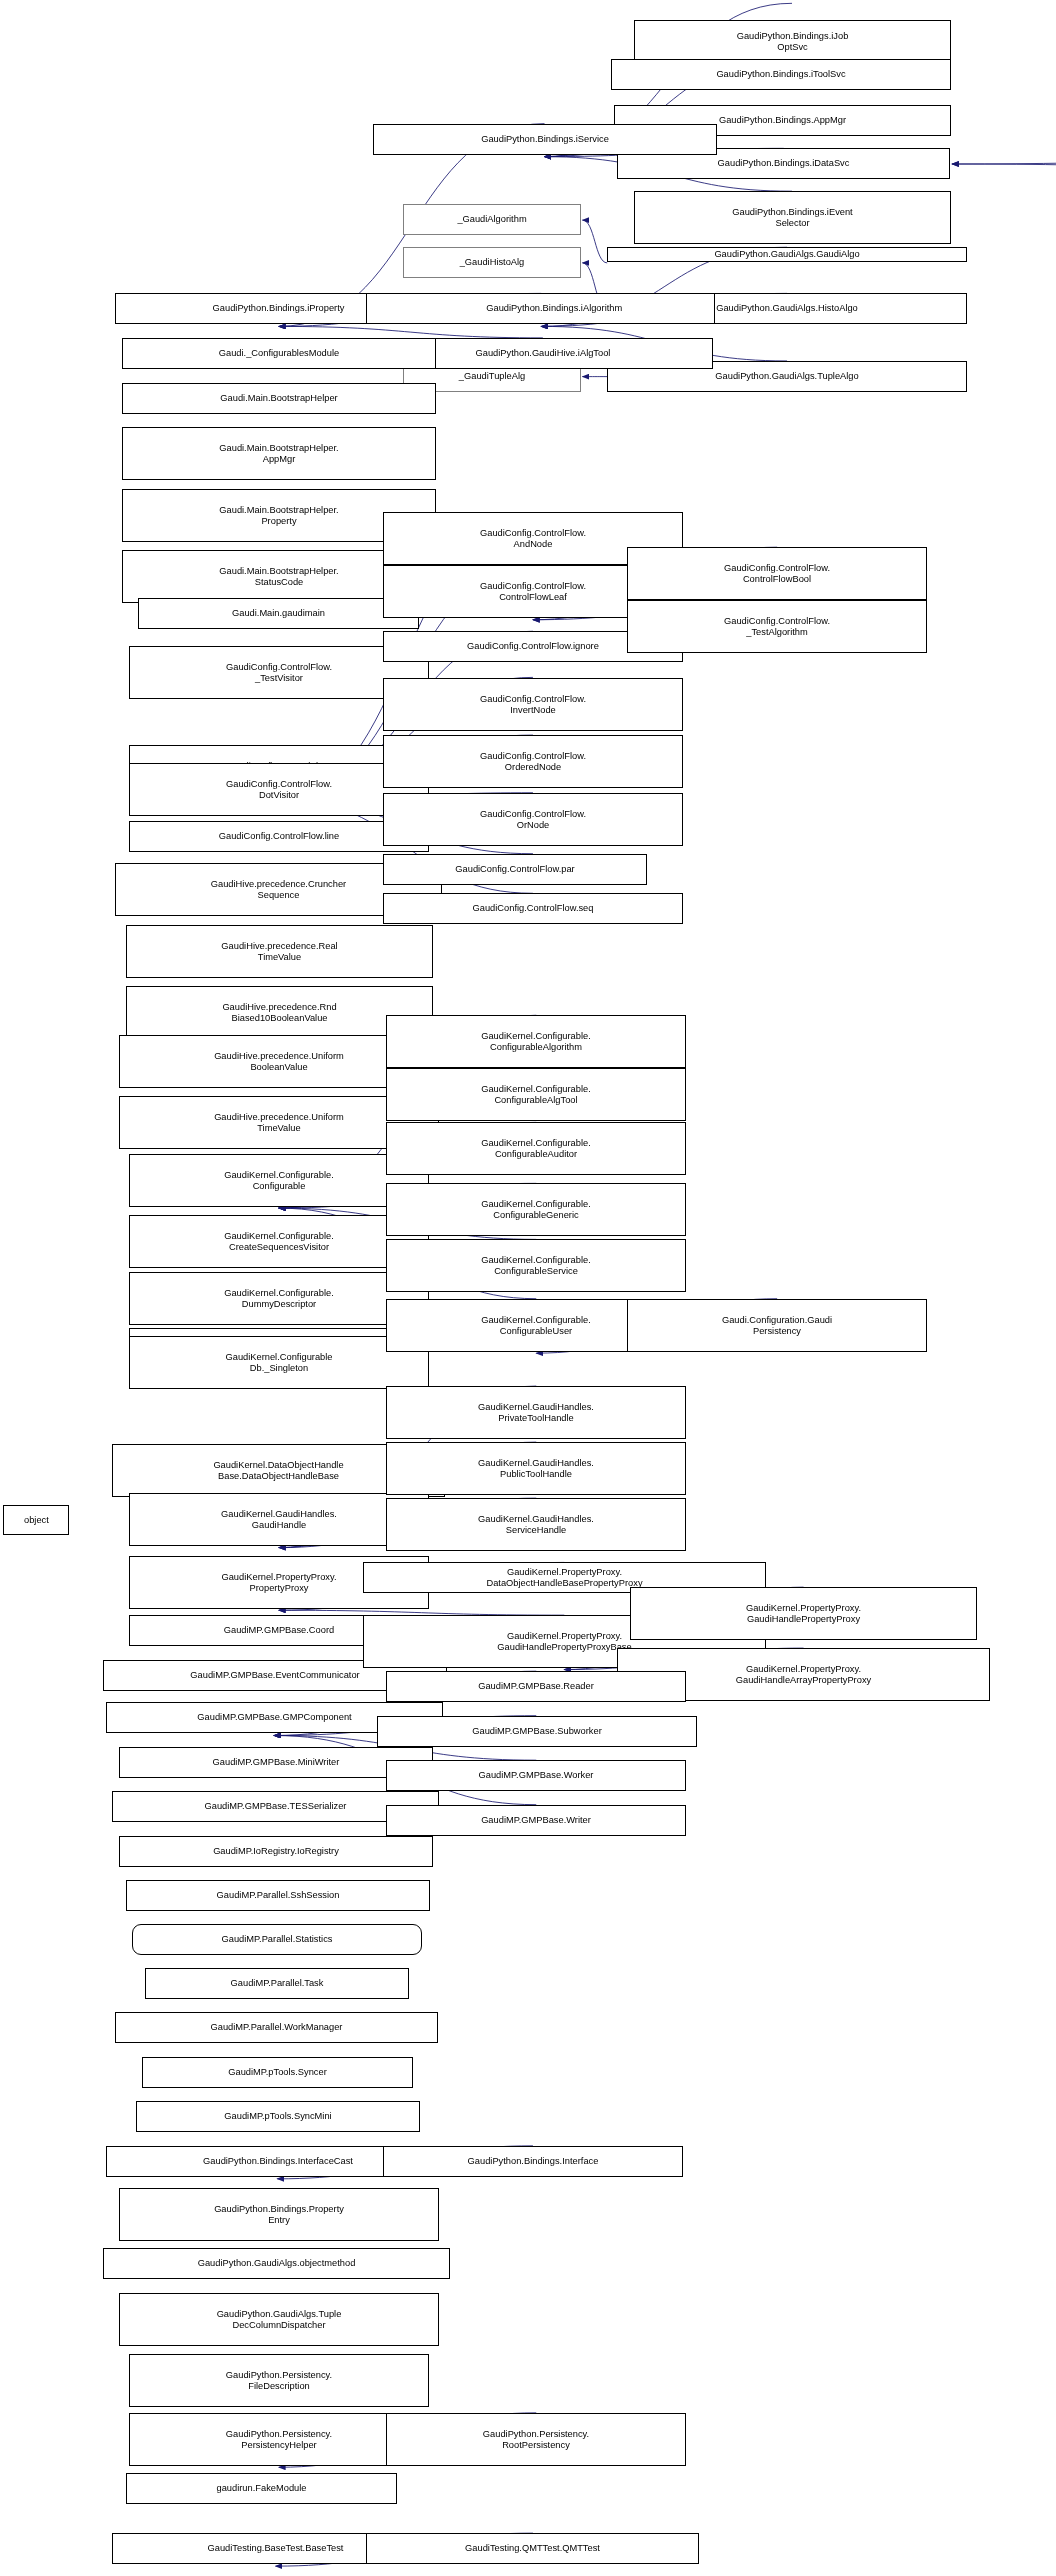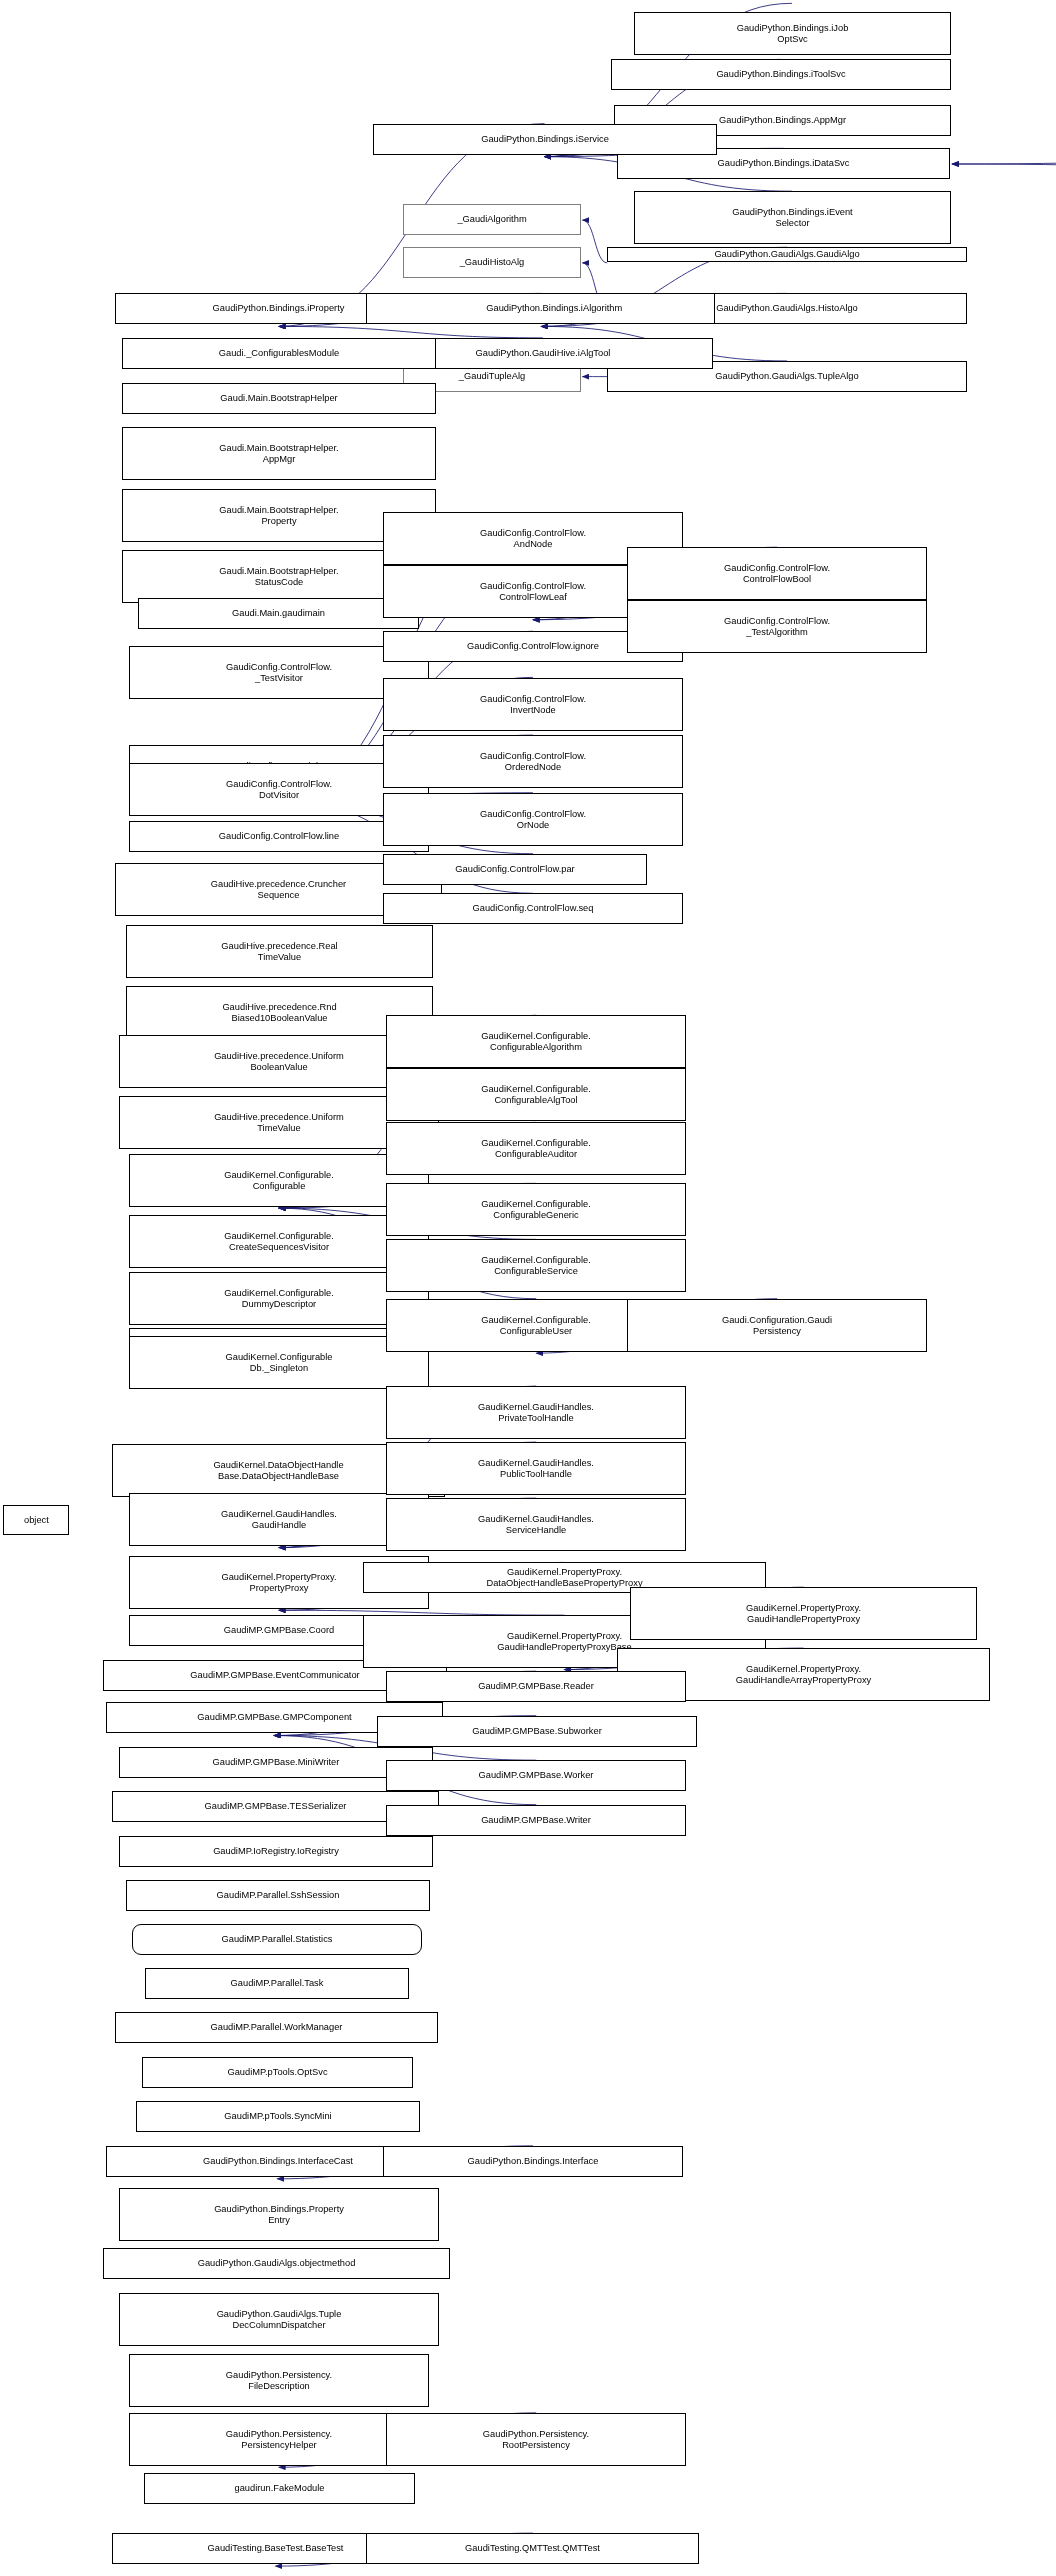--- a/index.html
+++ b/index.html
@@ -66,21 +66,21 @@
         <path d="M632.2265625,2022.7236084452975 C477.57421875,2022.7236084452975 477.57421875,2046.0972488803582 322.921875,2046.0972488803582" marker-end="url(#arrowhead)"></path>
         <path d="M632.2265625,2075.186180422265 C477.57421875,2075.186180422265 477.57421875,2046.0972488803582 322.921875,2046.0972488803582" marker-end="url(#arrowhead)"></path>
         <path d="M632.2265625,2127.6487523992323 C477.57421875,2127.6487523992323 477.57421875,2046.0972488803582 322.921875,2046.0972488803582" marker-end="url(#arrowhead)"></path>
         <path d="M628.3359375,2529.8618042226485 C477.57421875,2529.8618042226485 477.57421875,2568.779910428663 326.8125,2568.779910428663" marker-end="url(#arrowhead)"></path>
         <path d="M632.2265625,2844.637236084453 C480.4921875,2844.637236084453 480.4921875,2908.815099168266 328.7578125,2908.815099168266" marker-end="url(#arrowhead)"></path>
         <path d="M628.3359375,2986.4804862444016 C476.6015625,2986.4804862444016 476.6015625,3025.398592450416 324.8671875,3025.398592450416" marker-end="url(#arrowhead)"></path>
       </g>
   </svg>
   <div id="node-layer">
       <div class="node" style="left: 3.4px; top: 1505px; width: 66px; height: 30px;">object</div>
-      <div class="node" style="left: 634px; top: 12px; width: 317px; height: 43px;">GaudiPython.Bindings.iJob
+      <div class="node" style="left: 634px; top: 20px; width: 317px; height: 43px;">GaudiPython.Bindings.iJob
 OptSvc</div>
       <div class="node" style="left: 611px; top: 59px; width: 340px; height: 31px;">GaudiPython.Bindings.iToolSvc</div>
       <div class="node" style="left: 614px; top: 105px; width: 337px; height: 31px;">GaudiPython.Bindings.AppMgr</div>
       <div class="node" style="left: 617px; top: 148px; width: 333px; height: 31px;">GaudiPython.Bindings.iDataSvc</div>
       <div class="node" style="left: 634px; top: 191px; width: 317px; height: 53px;">GaudiPython.Bindings.iEvent
 Selector</div>
       <div class="node" style="left: 373px; top: 124px; width: 344px; height: 31px;">GaudiPython.Bindings.iService</div>
       <div class="node grey" style="left: 403px; top: 204px; width: 178px; height: 31px;">_GaudiAlgorithm</div>
       <div class="node grey" style="left: 403px; top: 247px; width: 178px; height: 31px;">_GaudiHistoAlg</div>
       <div class="node grey" style="left: 403px; top: 361px; width: 178px; height: 31px;">_GaudiTupleAlg</div>
@@ -135,33 +135,33 @@
       <div class="node" style="left: 129px; top: 1615px; width: 300px; height: 31px;">GaudiMP.GMPBase.Coord</div>
       <div class="node" style="left: 103px; top: 1660px; width: 344px; height: 31px;">GaudiMP.GMPBase.EventCommunicator</div>
       <div class="node" style="left: 106px; top: 1702px; width: 337px; height: 31px;">GaudiMP.GMPBase.GMPComponent</div>
       <div class="node" style="left: 119px; top: 1747px; width: 314px; height: 31px;">GaudiMP.GMPBase.MiniWriter</div>
       <div class="node" style="left: 112px; top: 1791px; width: 327px; height: 31px;">GaudiMP.GMPBase.TESSerializer</div>
       <div class="node" style="left: 119px; top: 1836px; width: 314px; height: 31px;">GaudiMP.IoRegistry.IoRegistry</div>
       <div class="node" style="left: 126px; top: 1880px; width: 304px; height: 31px;">GaudiMP.Parallel.SshSession</div>
       <div class="node" style="left: 132px; top: 1924px; width: 290px; height: 31px; border-radius: 9px;">GaudiMP.Parallel.Statistics</div>
       <div class="node" style="left: 145px; top: 1968px; width: 264px; height: 31px;">GaudiMP.Parallel.Task</div>
       <div class="node" style="left: 115px; top: 2012px; width: 323px; height: 31px;">GaudiMP.Parallel.WorkManager</div>
-      <div class="node" style="left: 142px; top: 2057px; width: 271px; height: 31px;">GaudiMP.pTools.OptSvc</div>
+      <div class="node" style="left: 142px; top: 2057px; width: 271px; height: 31px;">GaudiMP.pTools.Syncer</div>
       <div class="node" style="left: 136px; top: 2101px; width: 284px; height: 31px;">GaudiMP.pTools.SyncMini</div>
       <div class="node" style="left: 106px; top: 2146px; width: 344px; height: 31px;">GaudiPython.Bindings.InterfaceCast</div>
       <div class="node" style="left: 119px; top: 2188px; width: 320px; height: 53px;">GaudiPython.Bindings.Property
 Entry</div>
       <div class="node" style="left: 103px; top: 2248px; width: 347px; height: 31px;">GaudiPython.GaudiAlgs.objectmethod</div>
       <div class="node" style="left: 119px; top: 2293px; width: 320px; height: 53px;">GaudiPython.GaudiAlgs.Tuple
 DecColumnDispatcher</div>
       <div class="node" style="left: 129px; top: 2354px; width: 300px; height: 53px;">GaudiPython.Persistency.
 FileDescription</div>
       <div class="node" style="left: 129px; top: 2413px; width: 300px; height: 53px;">GaudiPython.Persistency.
 PersistencyHelper</div>
-      <div class="node" style="left: 144px; top: 2473px; width: 271px; height: 31px;">gaudirun.FakeModule</div>
+      <div class="node" style="left: 126px; top: 2473px; width: 271px; height: 31px;">gaudirun.FakeModule</div>
       <div class="node" style="left: 112px; top: 2533px; width: 327px; height: 31px;">GaudiTesting.BaseTest.BaseTest</div>
       <div class="node" style="left: 383px; top: 512px; width: 300px; height: 53px;">GaudiConfig.ControlFlow.
 AndNode</div>
       <div class="node" style="left: 383px; top: 565px; width: 300px; height: 53px;">GaudiConfig.ControlFlow.
 ControlFlowLeaf</div>
       <div class="node" style="left: 383px; top: 631px; width: 300px; height: 31px;">GaudiConfig.ControlFlow.ignore</div>
       <div class="node" style="left: 383px; top: 678px; width: 300px; height: 53px;">GaudiConfig.ControlFlow.
 InvertNode</div>
       <div class="node" style="left: 383px; top: 735px; width: 300px; height: 53px;">GaudiConfig.ControlFlow.
 OrderedNode</div>

